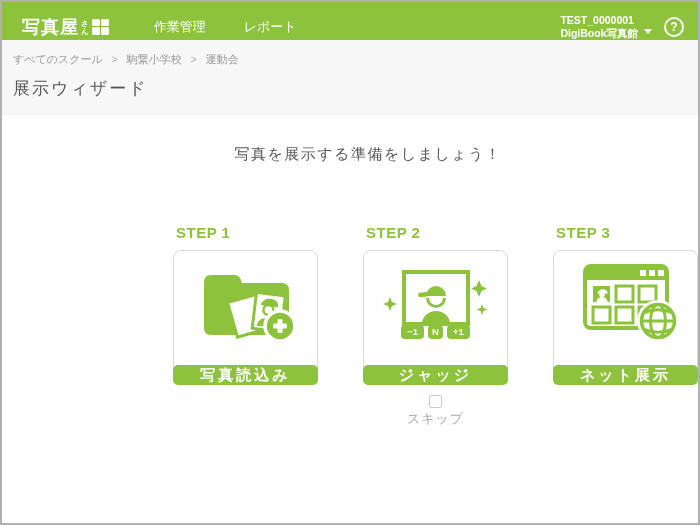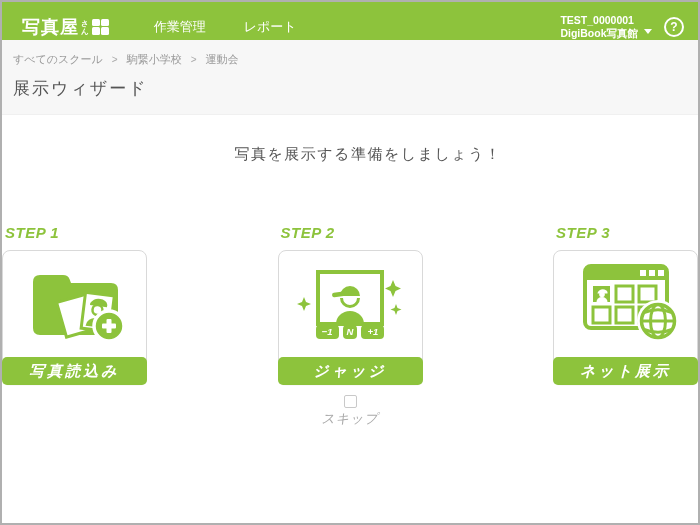--- a/index.html
+++ b/index.html
@@ -42,33 +42,33 @@
   .subheader { background:#f7f7f7; padding:12px 0 14px 11px; border-bottom:1px solid #f0f0f0; }
   .breadcrumb { font-size:11px; color:#999; display:flex; gap:9px; align-items:center; }
   .breadcrumb .crumb { cursor:pointer; }
   .breadcrumb .sep { color:#aaa; font-size:10px; }
   .page-title { font-size:17px; color:#555; margin-top:10px; letter-spacing:2px; }
 
   
   .main { background:#fff; padding-top:30px; }
   .lead { text-align:center; font-size:15px; color:#555; letter-spacing:1.5px;margin-left:36px; }
 
-  .steps { display:flex; justify-content:space-between; gap:45px; margin-top:60px;font-style:italic; }
+  .steps { display:flex; justify-content:flex-end; gap:45px; margin-top:60px; }
   .step-col { width:145px; }
   .step-label { color:#8dc33c; font-weight:bold; font-size:15px; letter-spacing:.5px;
     margin:0 0 9px 3px; }
   .card {
     width:145px; height:135px; background:#fff; border:1px solid #d9d9d9;
     border-radius:8px; position:relative; cursor:pointer;
     box-shadow:0 1px 1px rgba(0,0,0,.03);
   }
   .card-icon { height:104px; display:flex; align-items:center; justify-content:center;
     flex-direction:column; }
   .card-btn {
-    position:absolute; left:-1px; right:-1px; bottom:-1px; height:28px;
+    position:absolute; left:-1px; right:-1px; bottom:-1px; height:20px;
     background:#8dc33c; border-radius:5px; color:#fff; font-weight:bold;
     font-size:15px; letter-spacing:3px; display:flex; align-items:center;
     justify-content:center;
   }
   .badge-row { display:flex; gap:4px; justify-content:center; margin-top:-5px; }
   .badge {
     background:#8dc33c; color:#fff; font-size:9.5px; font-weight:bold;
     border-radius:4px; padding:2px 6px; line-height:10px;
   }
   .badge.n { padding:2px 4px; }

